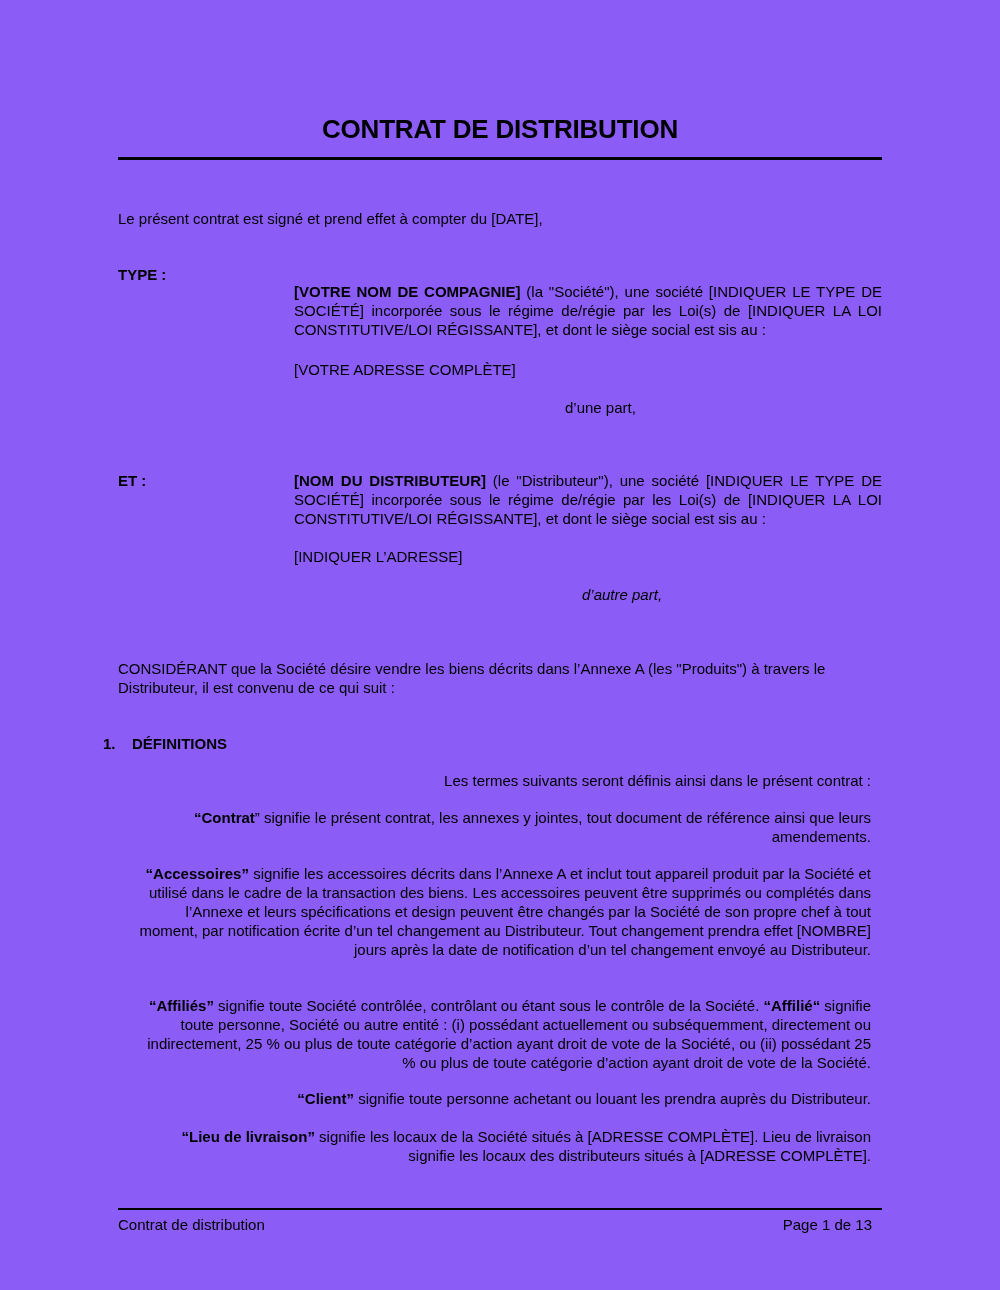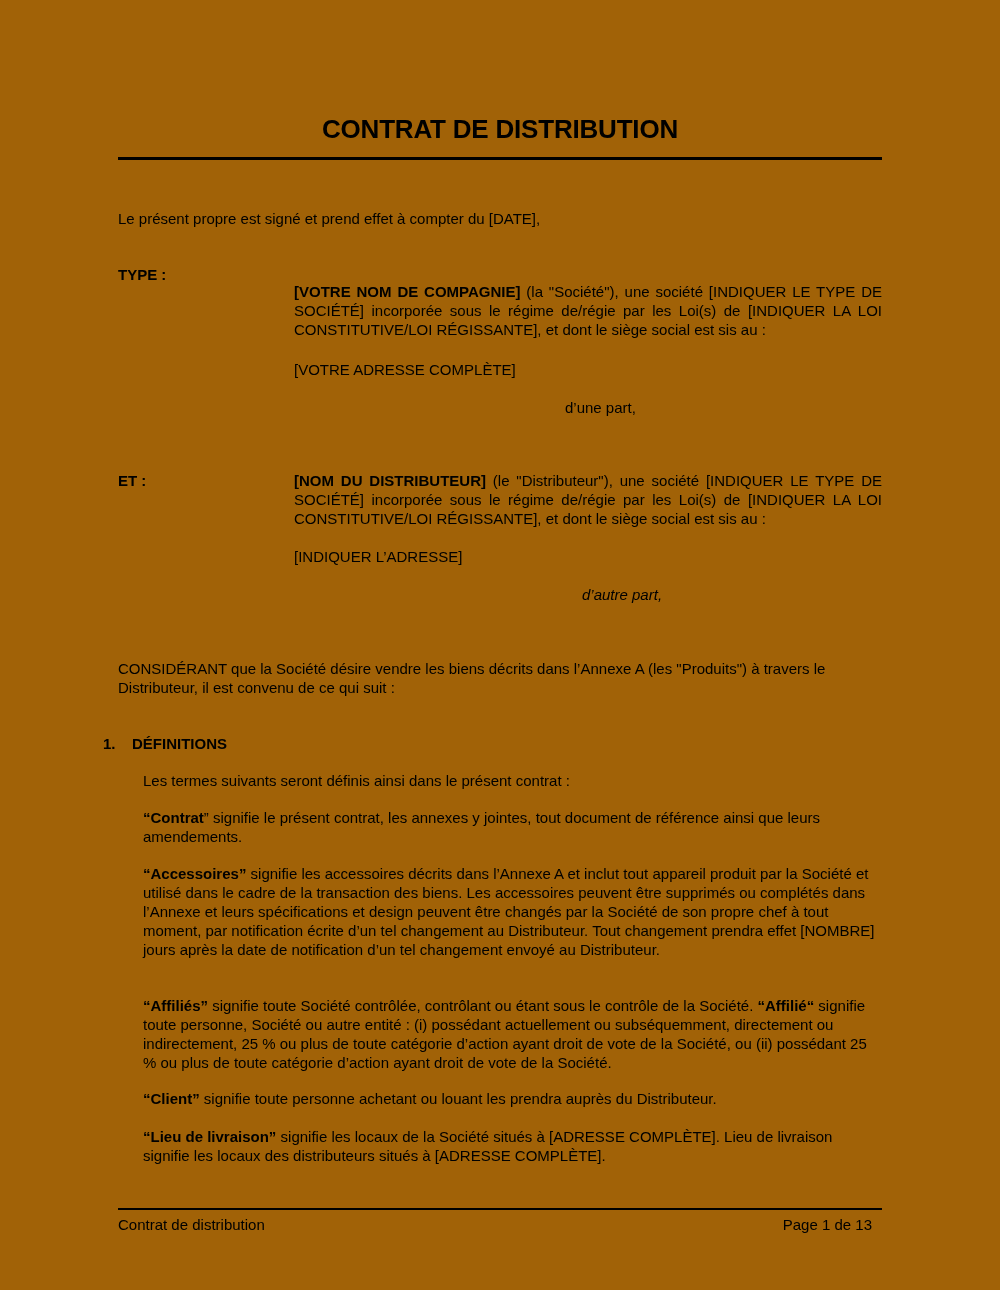--- a/index.html
+++ b/index.html
@@ -13,21 +13,21 @@
       position: relative;
       font-family: "Liberation Sans", sans-serif;
       color: #000000;
       font-size: 15px;
       line-height: 19px;
     }
     .page {
       position: absolute;
       left: 0; top: 0;
       width: 1000px; height: 1290px;
-      background: #a16207;
+      background: #8b5cf6;
     }
     .title {
       position: absolute;
       left: 118px; width: 764px;
       top: 113px;
       text-align: center;
       font-weight: bold;
       font-size: 26px;
       line-height: 32px;
       letter-spacing: -0.2px;
@@ -63,21 +63,21 @@
     }
     .section-head {
       left: 103px; top: 734px; width: 764px;
       font-weight: bold;
     }
     .section-head .num {
       display: inline-block;
       width: 29px;
     }
     .def-block {
-      left: 143px; width: 735px;
+      left: 136px; width: 735px; text-align: right;
     }
     b, .b { font-weight: bold; }
     .footer-rule {
       position: absolute;
       left: 118px; width: 764px;
       top: 1208px;
       height: 2px;
       background: #000;
     }
     .footer-left {
@@ -90,21 +90,21 @@
     }
   </style>
 </head>
 <body>
 
 <div class="page">
 
   <div class="title">CONTRAT DE DISTRIBUTION</div>
   <div class="title-rule"></div>
 
-  <div class="abs intro">Le présent propre est signé et prend effet à compter du [DATE],</div>
+  <div class="abs intro">Le présent contrat est signé et prend effet à compter du [DATE],</div>
 
   <div class="abs party-label" style="top:265px;">TYPE :</div>
   <div class="abs party-text" style="top:282px;">
     <span class="b">[VOTRE NOM DE COMPAGNIE]</span><span> (la "Société"), une société [INDIQUER LE TYPE DE SOCIÉTÉ] incorporée sous le régime de/régie par les Loi(s) de [INDIQUER LA LOI CONSTITUTIVE/LOI RÉGISSANTE], et dont le siège social est sis au :</span>
   </div>
   <div class="abs party-addr" style="top:360px;">[VOTRE ADRESSE COMPLÈTE]</div>
   <div class="abs part-right" style="top:398px; left:565px;">d’une part,</div>
 
   <div class="abs party-label" style="top:471px;">ET :</div>
   <div class="abs party-addr" style="top:547px;">[INDIQUER L’ADRESSE]</div>

